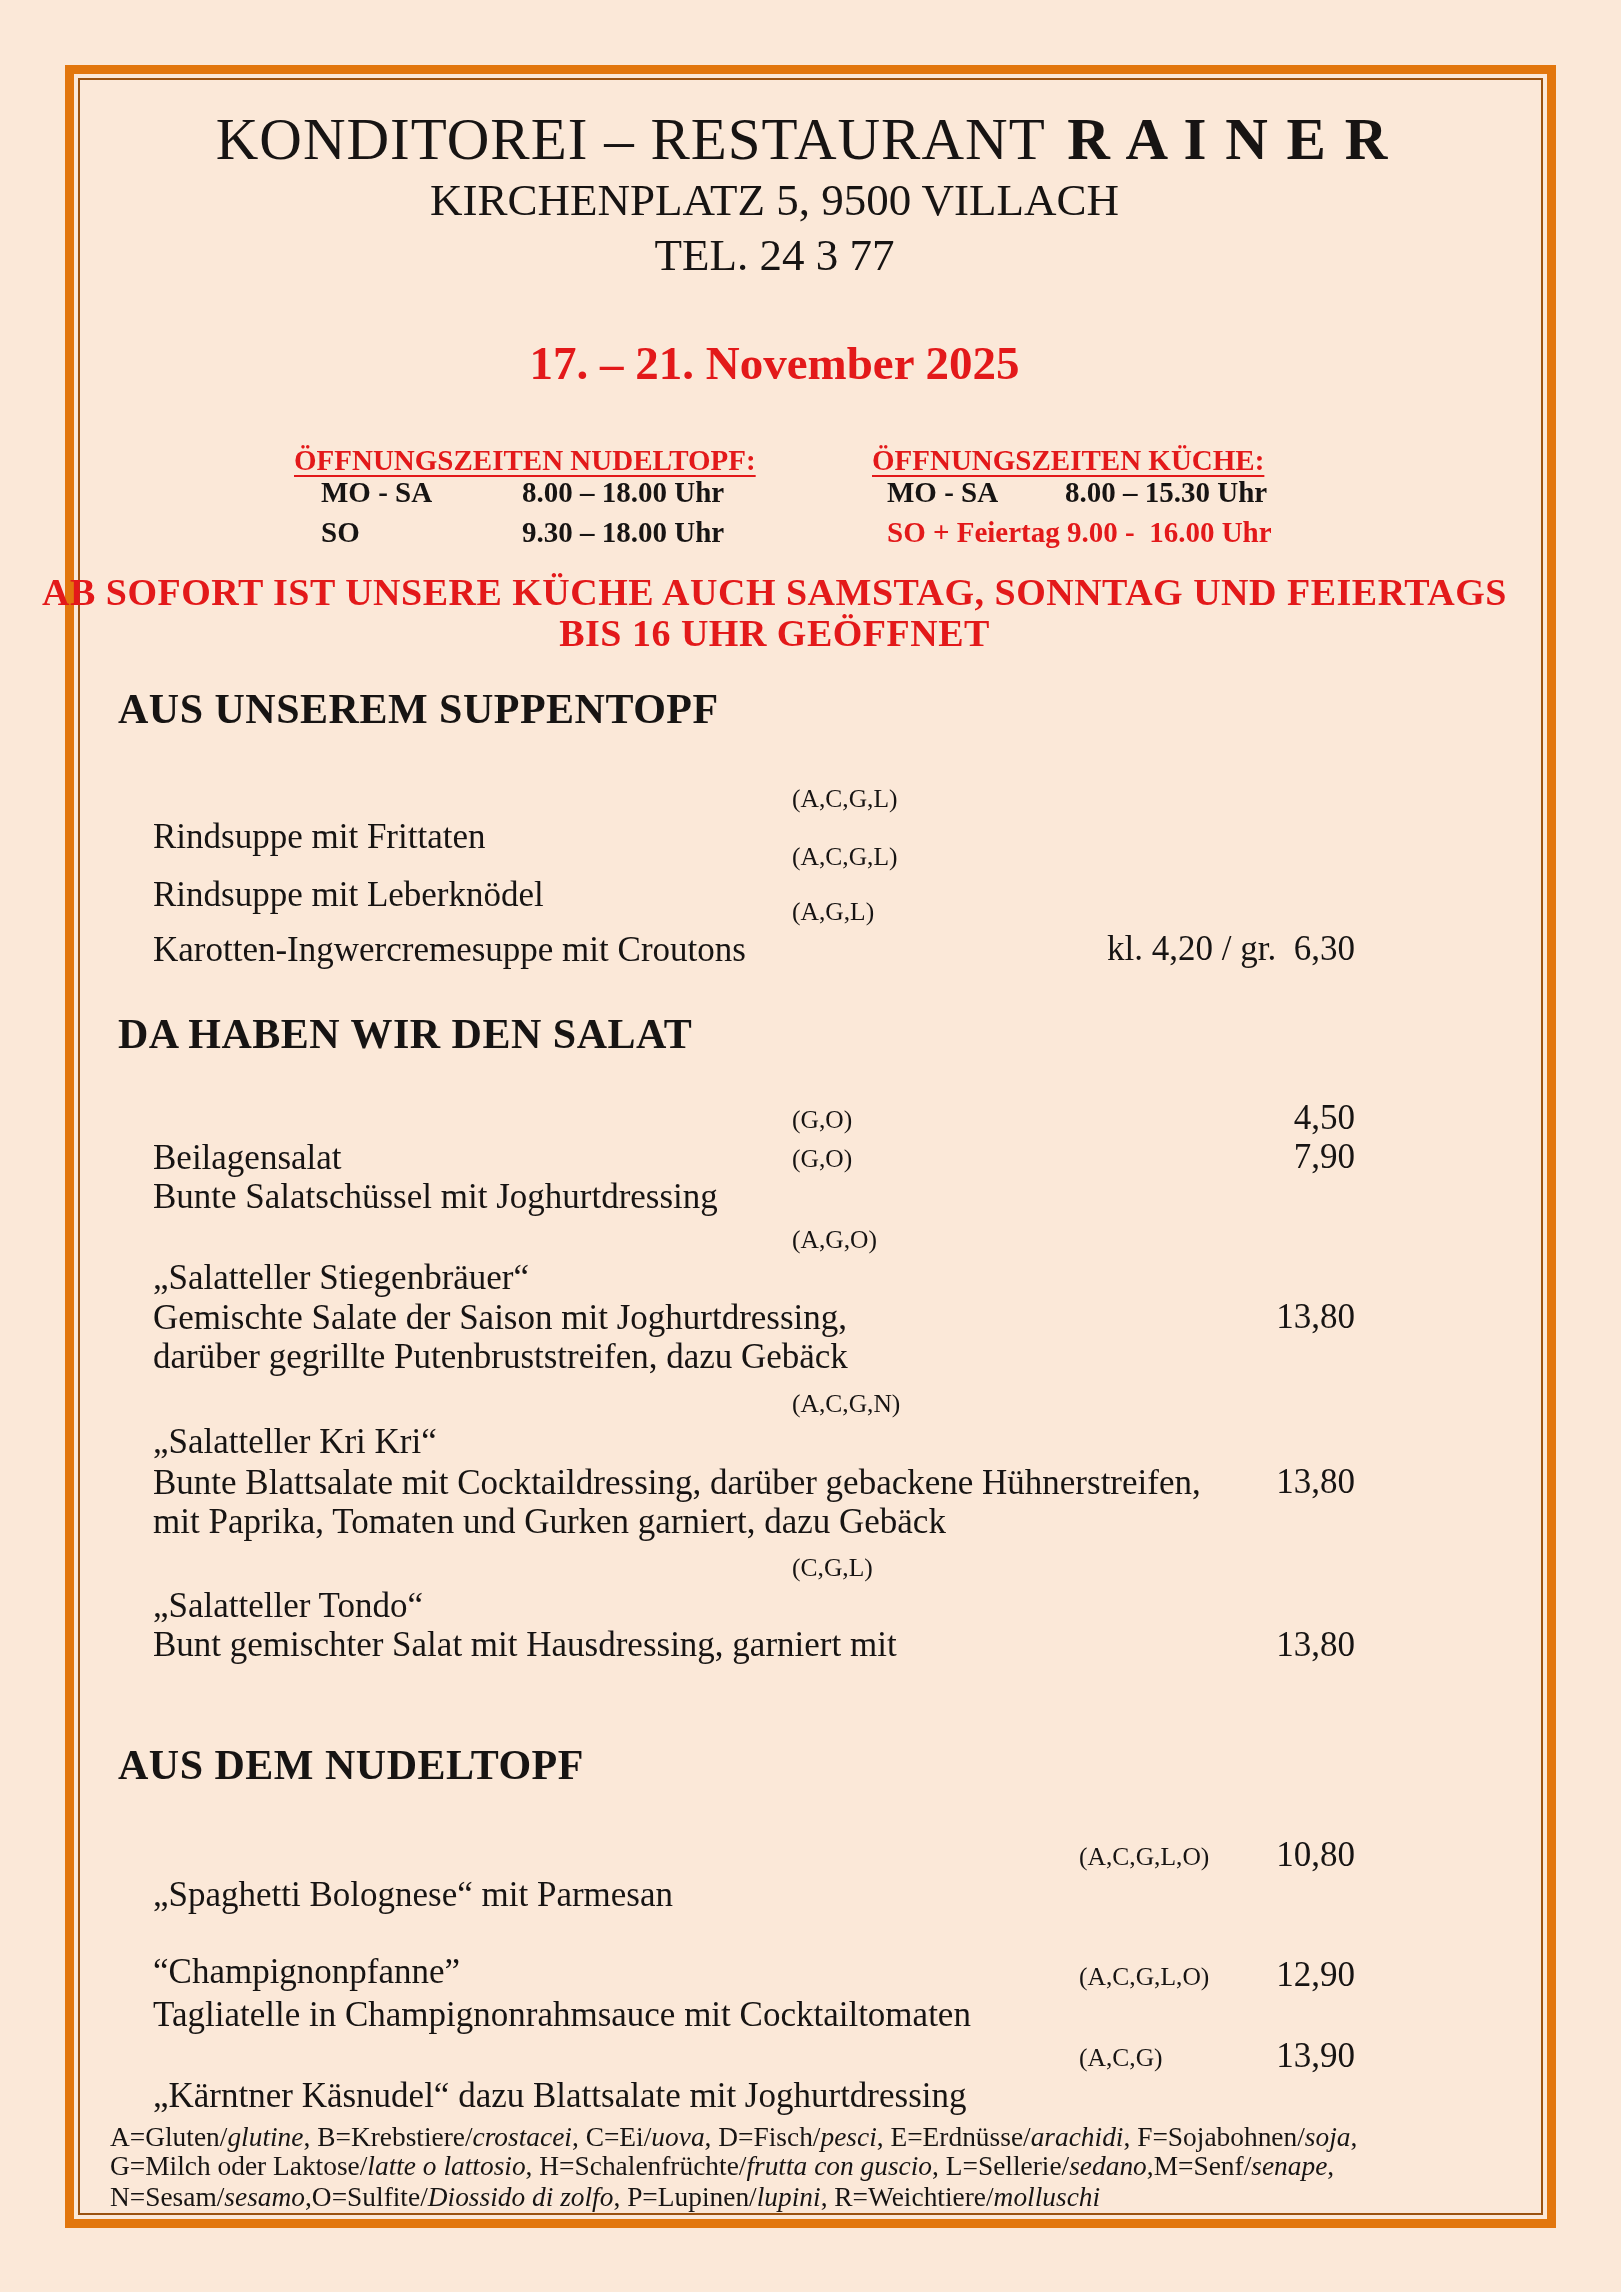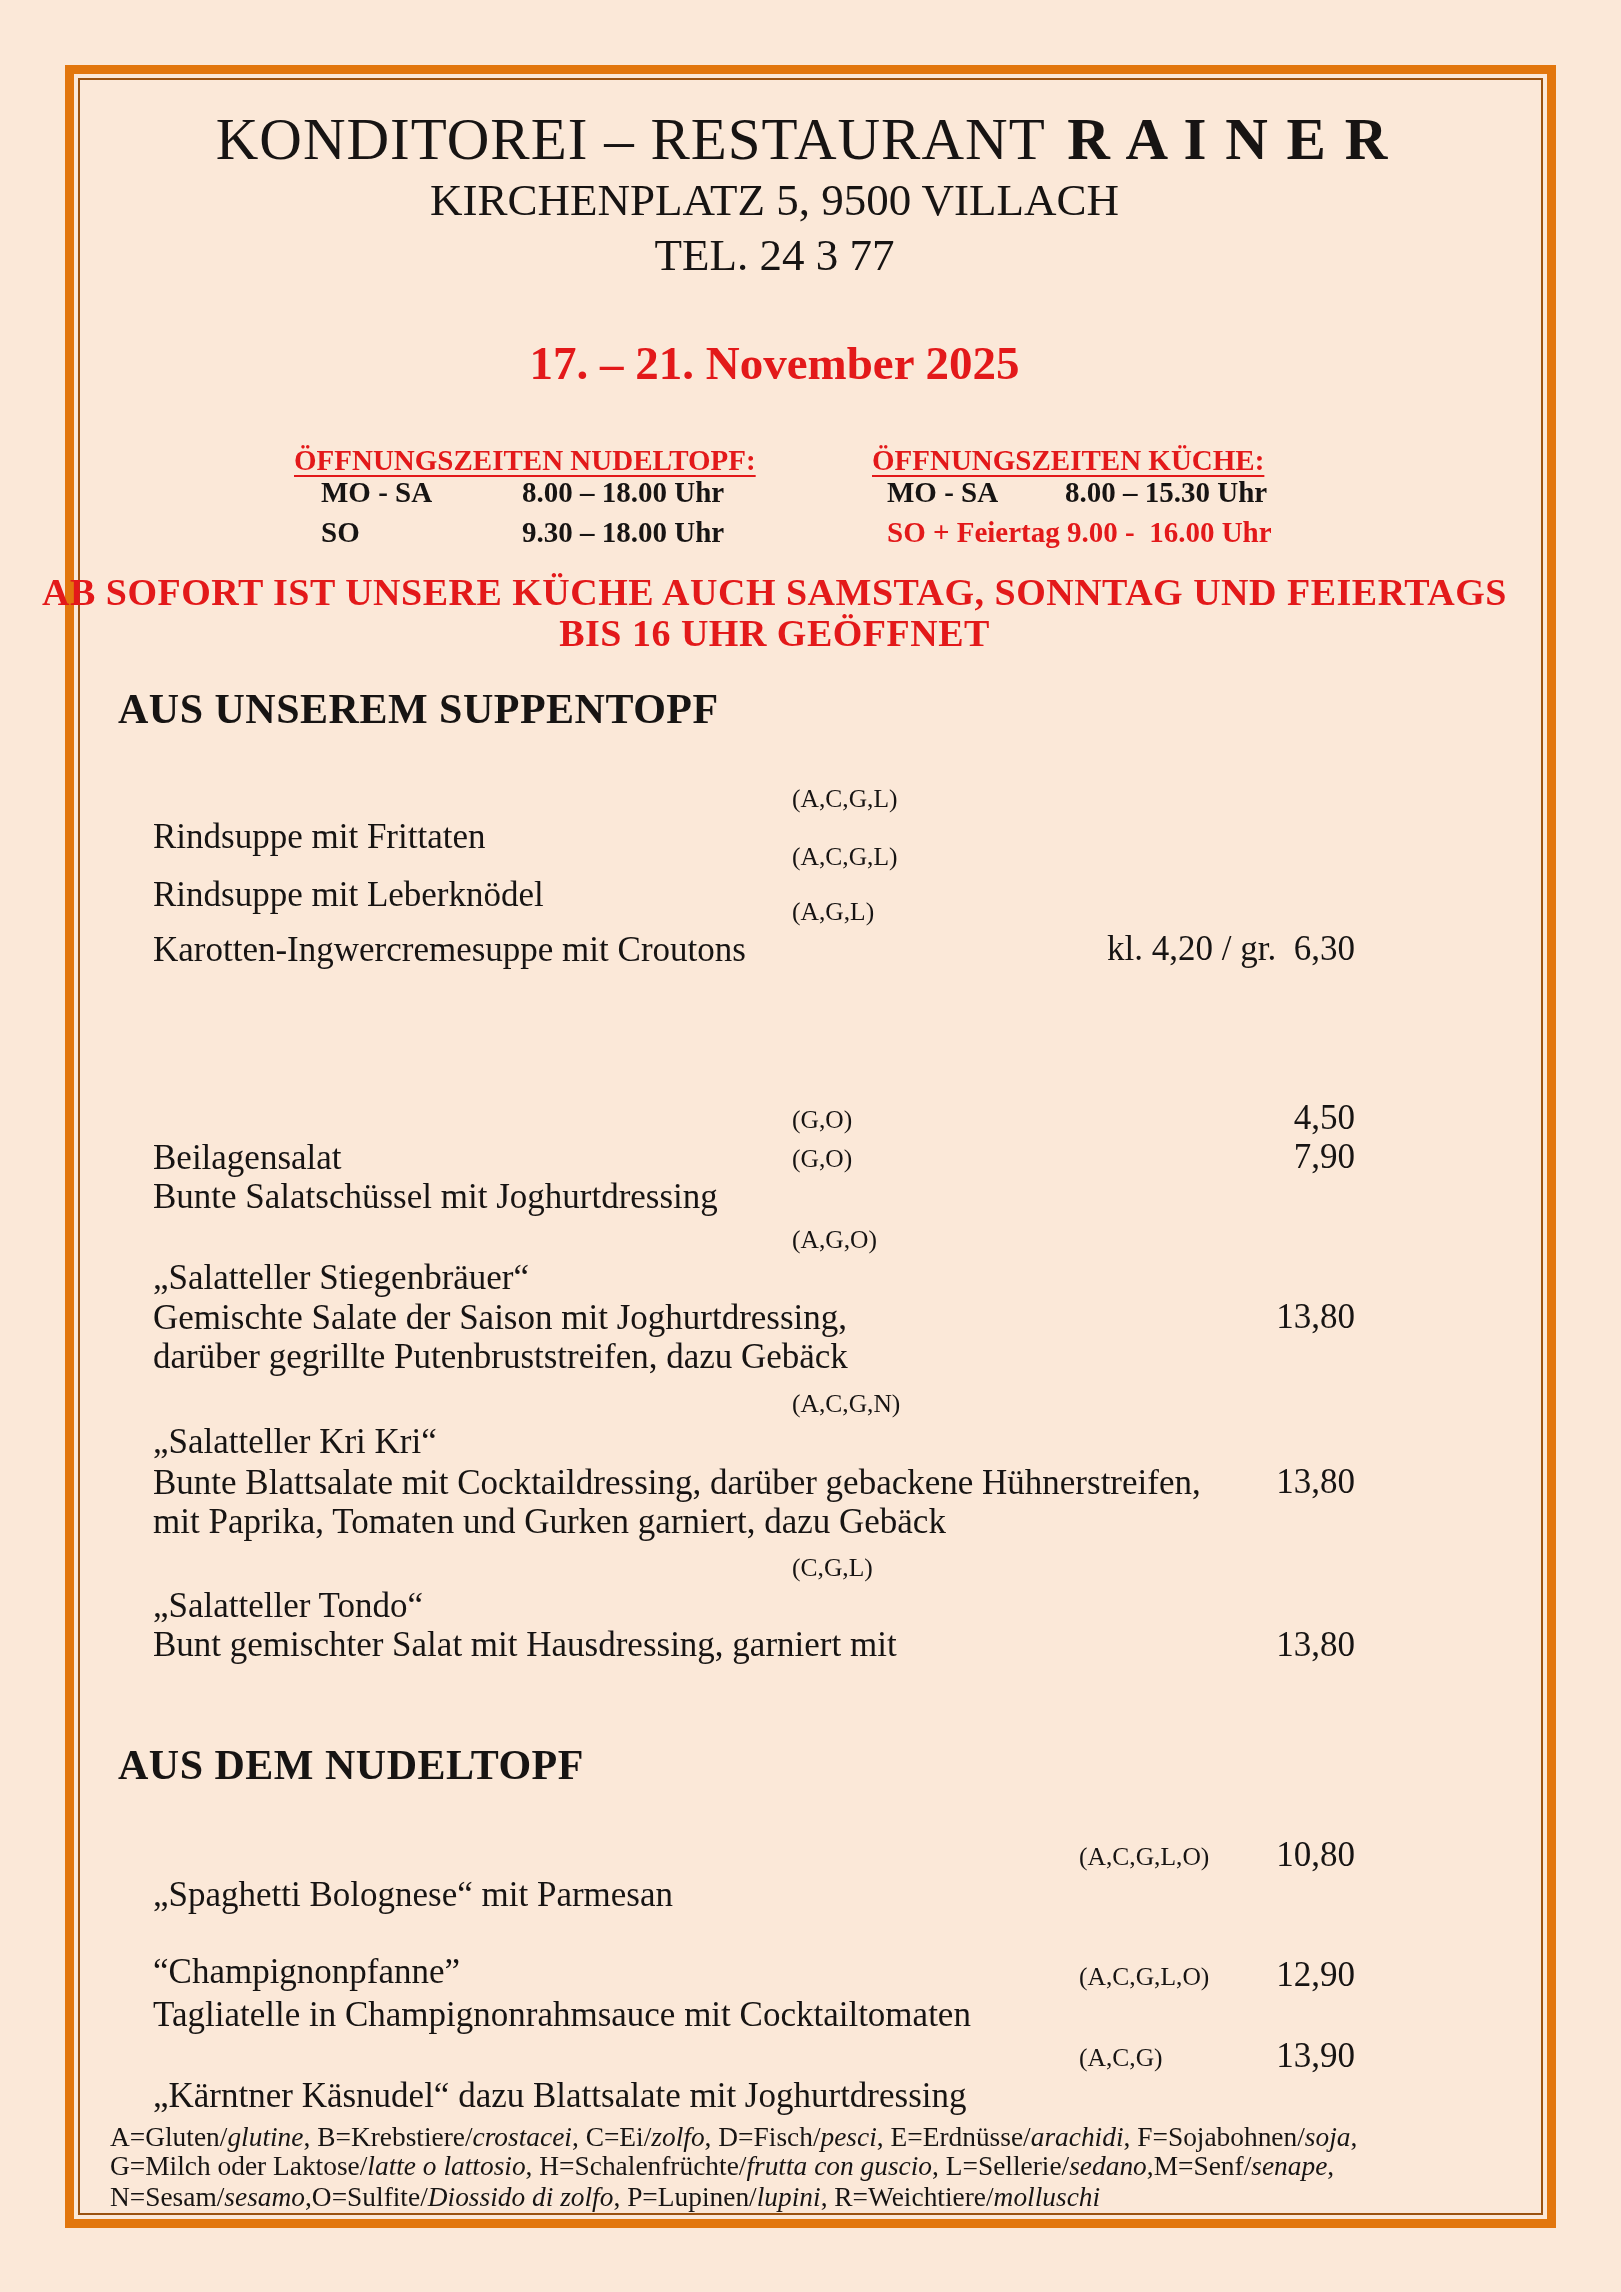--- a/index.html
+++ b/index.html
@@ -74,20 +74,21 @@
     <span class="allerg">(A,C,G,L)</span>
   </div>
   <div class="row" style="top:890px">
     <span class="iname">Karotten-Ingwercremesuppe mit Croutons</span>
     <span class="allerg">(A,G,L)</span>
   </div>
   <div class="row" style="top:929px">
     <span class="price">kl. 4,20 / gr.  6,30</span>
   </div>
 
+  <div class="heading" style="top:1013px">DA HABEN WIR DEN SALAT</div>
   <div class="row" style="top:1098px">
     <span class="iname">Beilagensalat</span>
     <span class="allerg">(G,O)</span>
     <span class="price">4,50</span>
   </div>
   <div class="row" style="top:1137px">
     <span class="iname">Bunte Salatschüssel mit Joghurtdressing</span>
     <span class="allerg">(G,O)</span>
     <span class="price">7,90</span>
   </div>
@@ -140,17 +141,17 @@
     <span class="iname">Tagliatelle in Champignonrahmsauce mit Cocktailtomaten</span>
     <span class="allerg far">(A,C,G,L,O)</span>
     <span class="price">12,90</span>
   </div>
   <div class="row" style="top:2036px">
     <span class="iname">„Kärntner Käsnudel“ dazu Blattsalate mit Joghurtdressing</span>
     <span class="allerg far">(A,C,G)</span>
     <span class="price">13,90</span>
   </div>
 
-  <div class="legend" style="top:2124px"><span>A=Gluten/</span><i>glutine</i><span>, B=Krebstiere/</span><i>crostacei</i><span>, C=Ei/</span><i>zolfo</i><span>, D=Fisch/</span><i>pesci</i><span>, E=Erdnüsse/</span><i>arachidi</i><span>, F=Sojabohnen/</span><i>soja</i><span>,</span></div>
+  <div class="legend" style="top:2124px"><span>A=Gluten/</span><i>glutine</i><span>, B=Krebstiere/</span><i>crostacei</i><span>, C=Ei/</span><i>uova</i><span>, D=Fisch/</span><i>pesci</i><span>, E=Erdnüsse/</span><i>arachidi</i><span>, F=Sojabohnen/</span><i>soja</i><span>,</span></div>
   <div class="legend" style="top:2153px"><span>G=Milch oder Laktose/</span><i>latte o lattosio</i><span>, H=Schalenfrüchte/</span><i>frutta con guscio</i><span>, L=Sellerie/</span><i>sedano</i><span>,M=Senf/</span><i>senape</i><span>,</span></div>
   <div class="legend" style="top:2184px"><span>N=Sesam/</span><i>sesamo</i><span>,O=Sulfite/</span><i>Diossido di zolfo</i><span>, P=Lupinen/</span><i>lupini</i><span>, R=Weichtiere/</span><i>molluschi</i></div>
 </div>
 
 
 </body></html>

